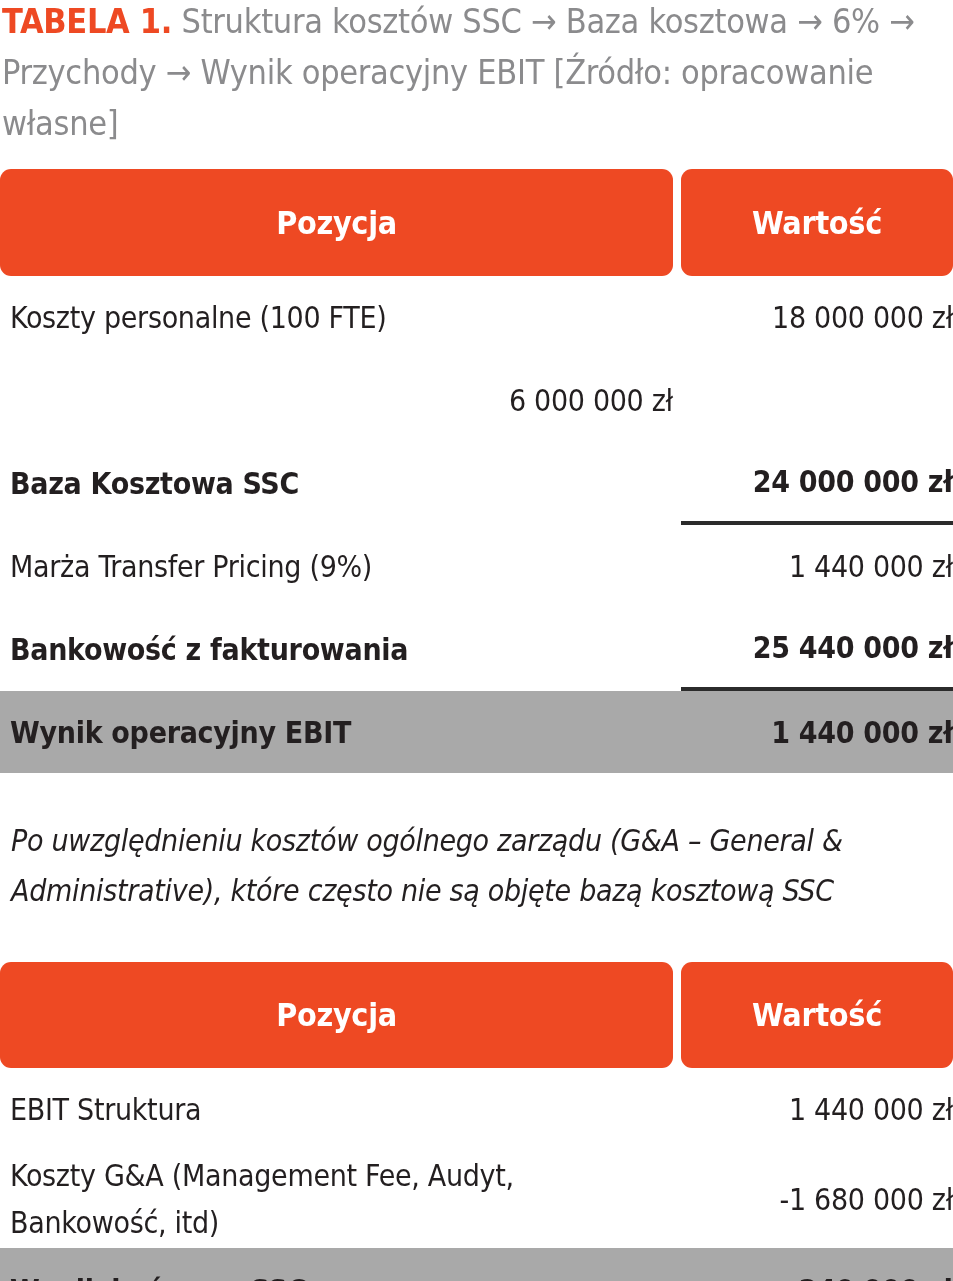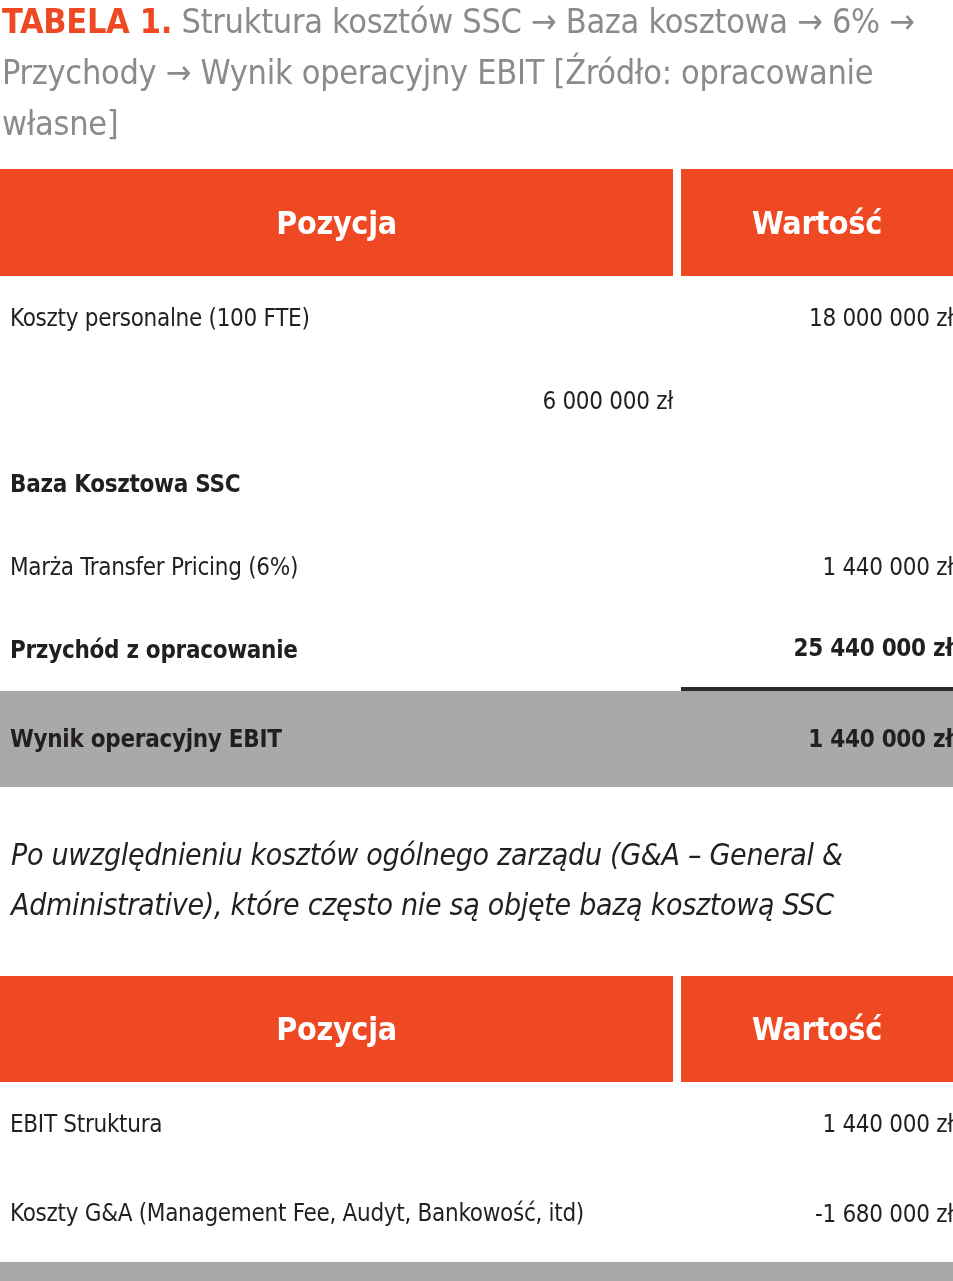--- a/index.html
+++ b/index.html
@@ -45,39 +45,40 @@
   .thead { height: 107px; background: #fff; }
   .thead.h2 { height: 106px; }
   .th {
     background: var(--accent-orange);
     color: #ffffff;
     font-weight: bold;
     font-size: 32px;
     display: flex;
     align-items: center;
     justify-content: center;
+    border-radius: 11px;
   }
   .tr { height: 83px; background: #fff; }
   .td {
     display: flex;
     align-items: center;
-    font-size: 24px;
+    font-size: 30px;
   }
   .td.label { padding-left: 10px; }
   .td.value {
     justify-content: flex-end;
     padding-right: 0;
     white-space: nowrap;
   }
   .tr.bold { font-weight: bold; }
   .tr.ruled .td.value { border-bottom: 4px solid var(--rule-black); }
   .tr.total {
     background: var(--summary-row-gray);
     font-weight: bold;
-    height: 96px;
+    height: 82px;
   }
   .tr.tall { height: 97px; }
   .tr.tall .td.label .wrap {
     max-width: 580px;
     line-height: 1.55;
   }
   .table2 .tr.total { height: 84px; }
 
   
   .note {
@@ -109,29 +110,30 @@
       <div class="td label">Koszty personalne (100 FTE)</div>
       <div class="td value">18 000 000 zł</div>
     </div>
 
     <div class="tr">
       <div class="td value">6 000 000 zł</div>
     </div>
 
     <div class="tr bold ruled">
       <div class="td label">Baza Kosztowa SSC</div>
+      <div class="td value">24 000 000 zł</div>
     </div>
 
     <div class="tr">
-      <div class="td label">Marża Transfer Pricing (6%)</div>
+      <div class="td label">Marża Transfer Pricing (9%)</div>
       <div class="td value">1 440 000 zł</div>
     </div>
 
     <div class="tr bold ruled">
-      <div class="td label">Przychód z opracowanie</div>
+      <div class="td label">Bankowość z fakturowania</div>
       <div class="td value">25 440 000 zł</div>
     </div>
 
     <div class="tr total">
       <div class="td label">Wynik operacyjny EBIT</div>
       <div class="td value">1 440 000 zł</div>
     </div>
   </section>
 
   <p class="note">Po uwzględnieniu kosztów ogólnego zarządu (G&amp;A – General &amp; Administrative), które często nie są objęte bazą kosztową SSC</p>

